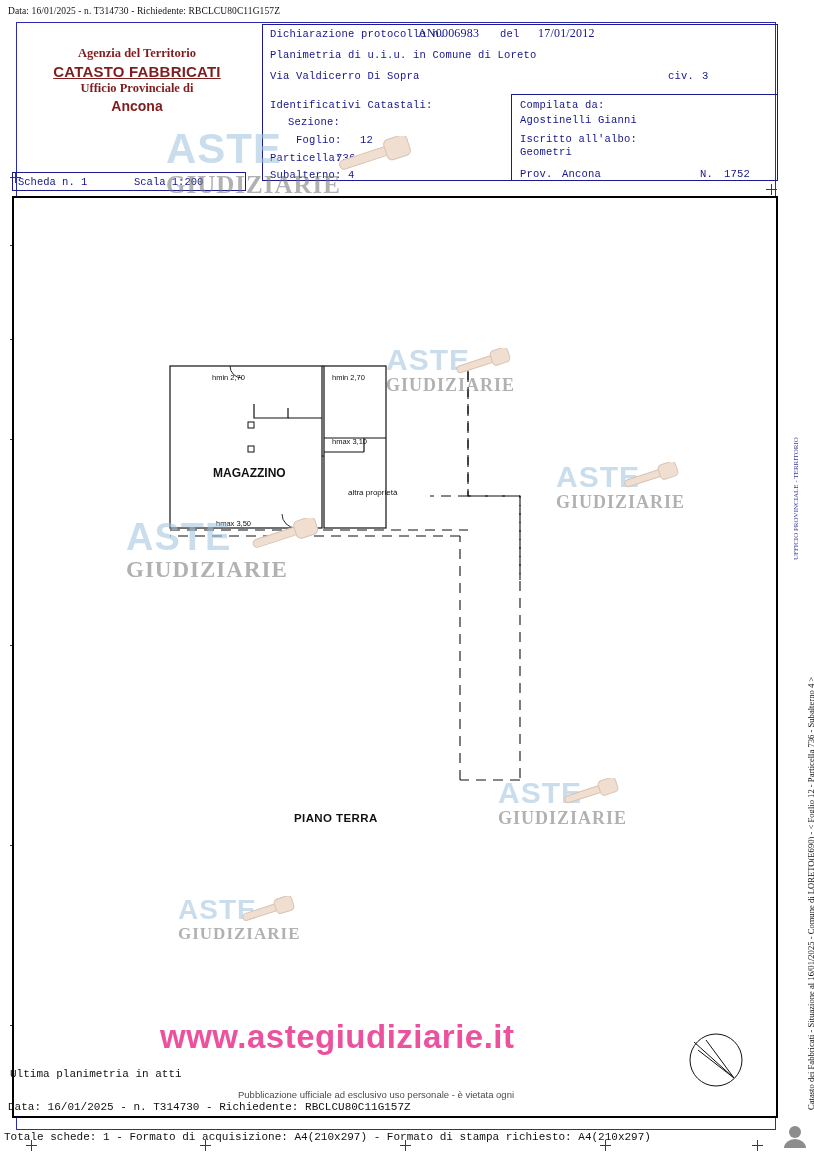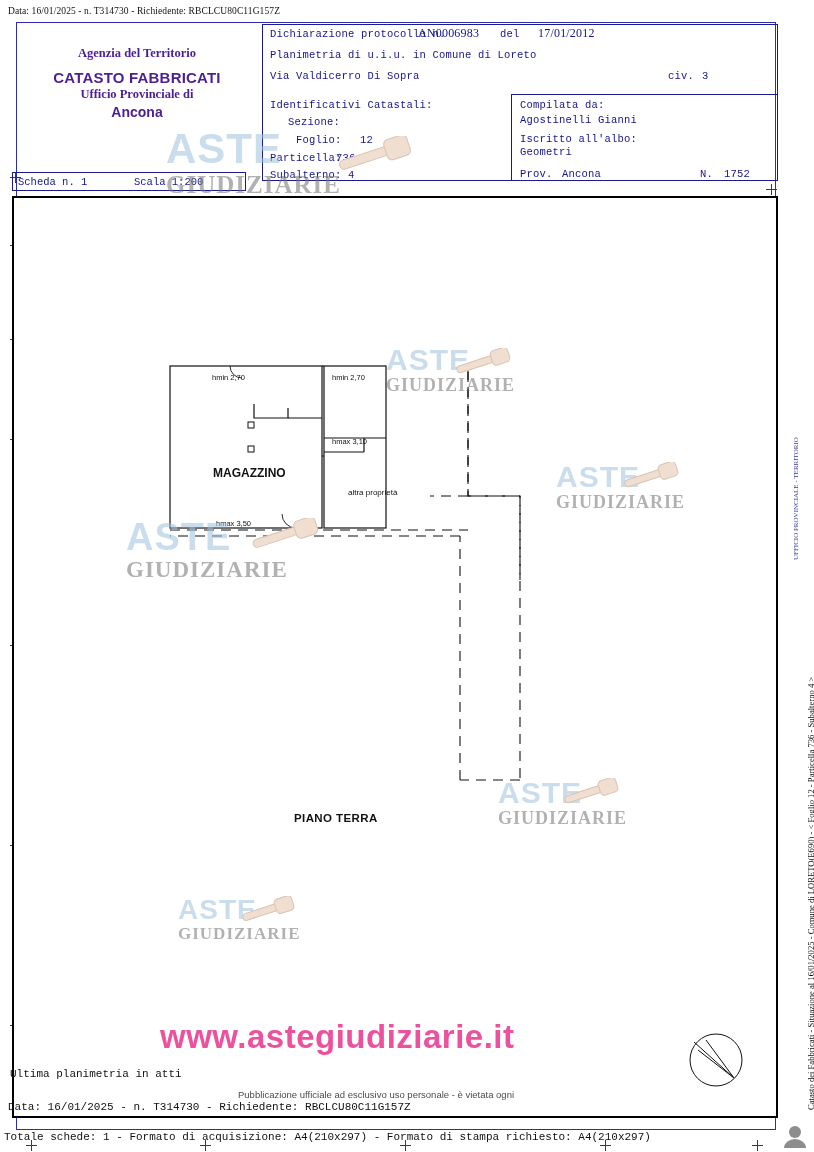--- a/index.html
+++ b/index.html
@@ -18,23 +18,23 @@
 
   
   .hdr-box{position:absolute;border:1px solid #1b1b8f;box-sizing:border-box;}
   .hdr-main{left:262px;top:24px;width:516px;height:157px;}
   .hdr-right{left:511px;top:94px;width:267px;height:87px;}
   .hdr-left{left:12px;top:172px;width:234px;height:19px;border:1px solid #1b1b8f;}
 
   .mono{font-family:"Liberation Mono",monospace;}
   .hdr-txt{position:absolute;font-size:10.5px;letter-spacing:0.2px;color:#14148c;}
 
-  .agency{position:absolute;left:20px;top:46px;width:234px;text-align:center;color:#4c1d95;}
+  .agency{position:absolute;left:20px;top:46px;width:234px;text-align:center;color:#7f1d1d;}
   .agency .l1{font-size:12.5px;font-weight:bold;font-family:"Liberation Serif",serif;}
-  .agency .l2{font-size:15px;font-weight:bold;font-family:"Liberation Sans",sans-serif;letter-spacing:0.2px;margin-top:8px;}
+  .agency .l2{font-size:15px;font-weight:bold;font-family:"Liberation Sans",sans-serif;letter-spacing:0.2px;margin-top:2px;text-decoration:underline;}
   .agency .l3{font-size:12.5px;font-weight:bold;font-family:"Liberation Serif",serif;margin-top:1px;}
   .agency .l4{font-size:14px;font-weight:bold;font-family:"Liberation Sans",sans-serif;margin-top:2px;}
 
   .scheda{position:absolute;left:18px;top:176px;font-size:10.5px;color:#14148c;}
   .scala{position:absolute;left:134px;top:176px;font-size:10.5px;color:#14148c;}
 
   
   .draw-frame{position:absolute;left:12px;top:196px;width:766px;height:922px;border:2px solid #000;box-sizing:border-box;background:#fff;}
 
   

